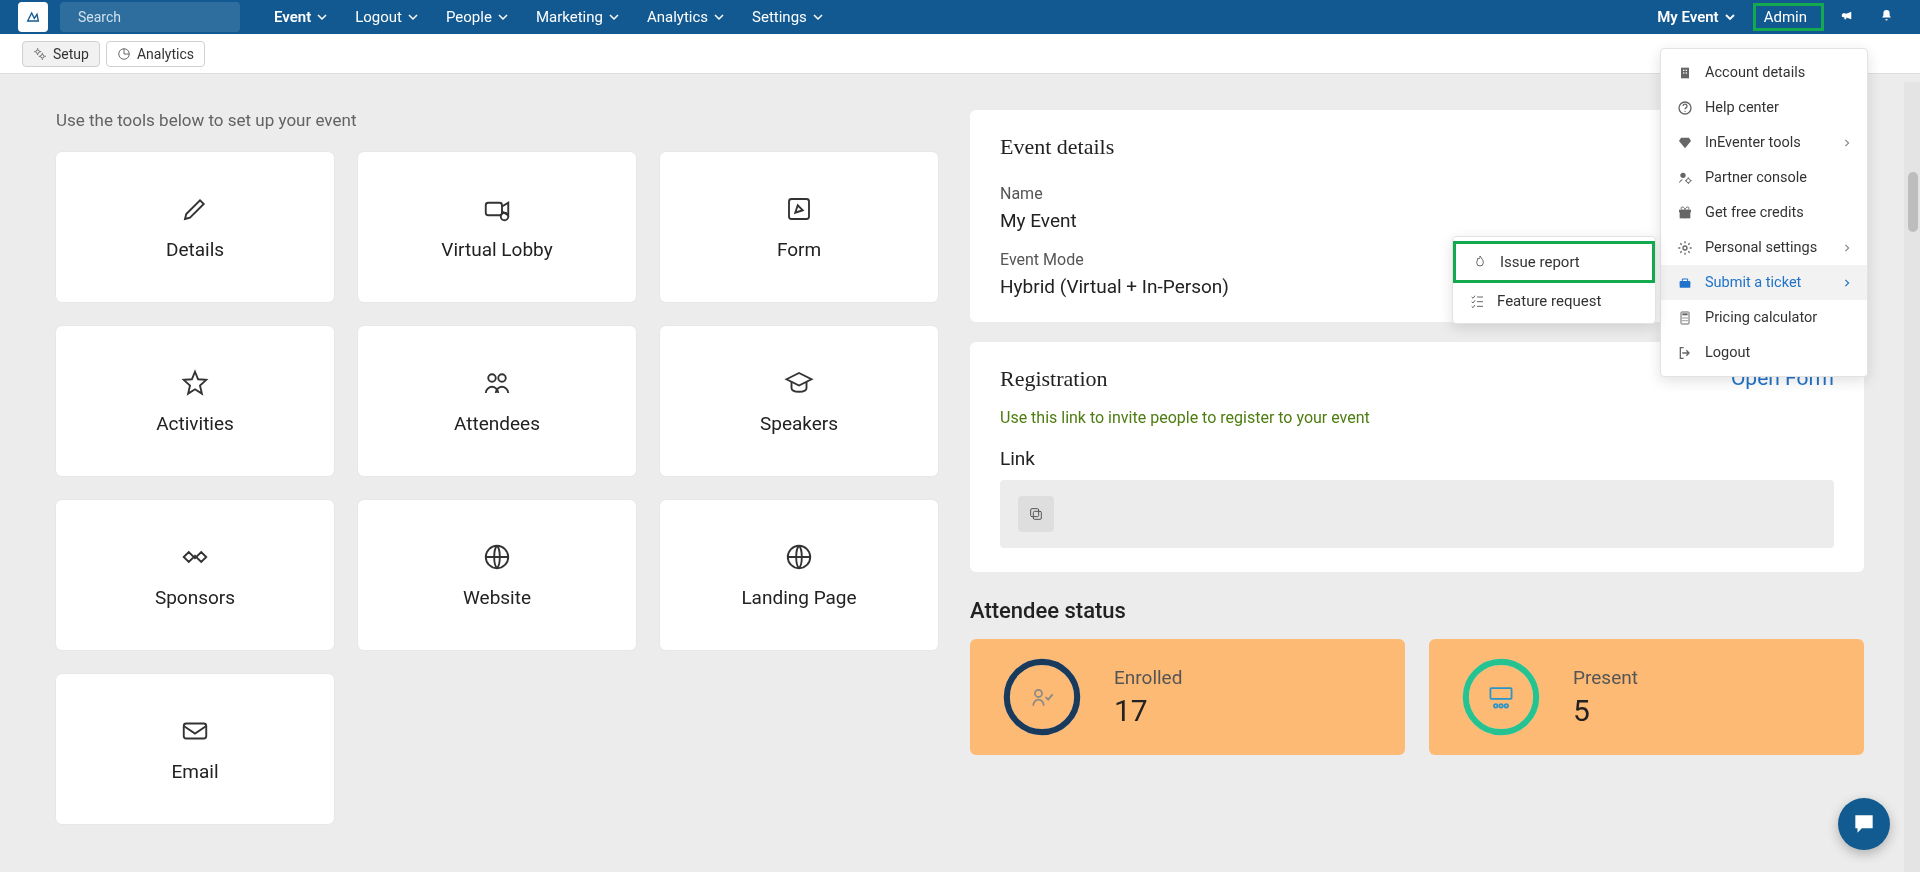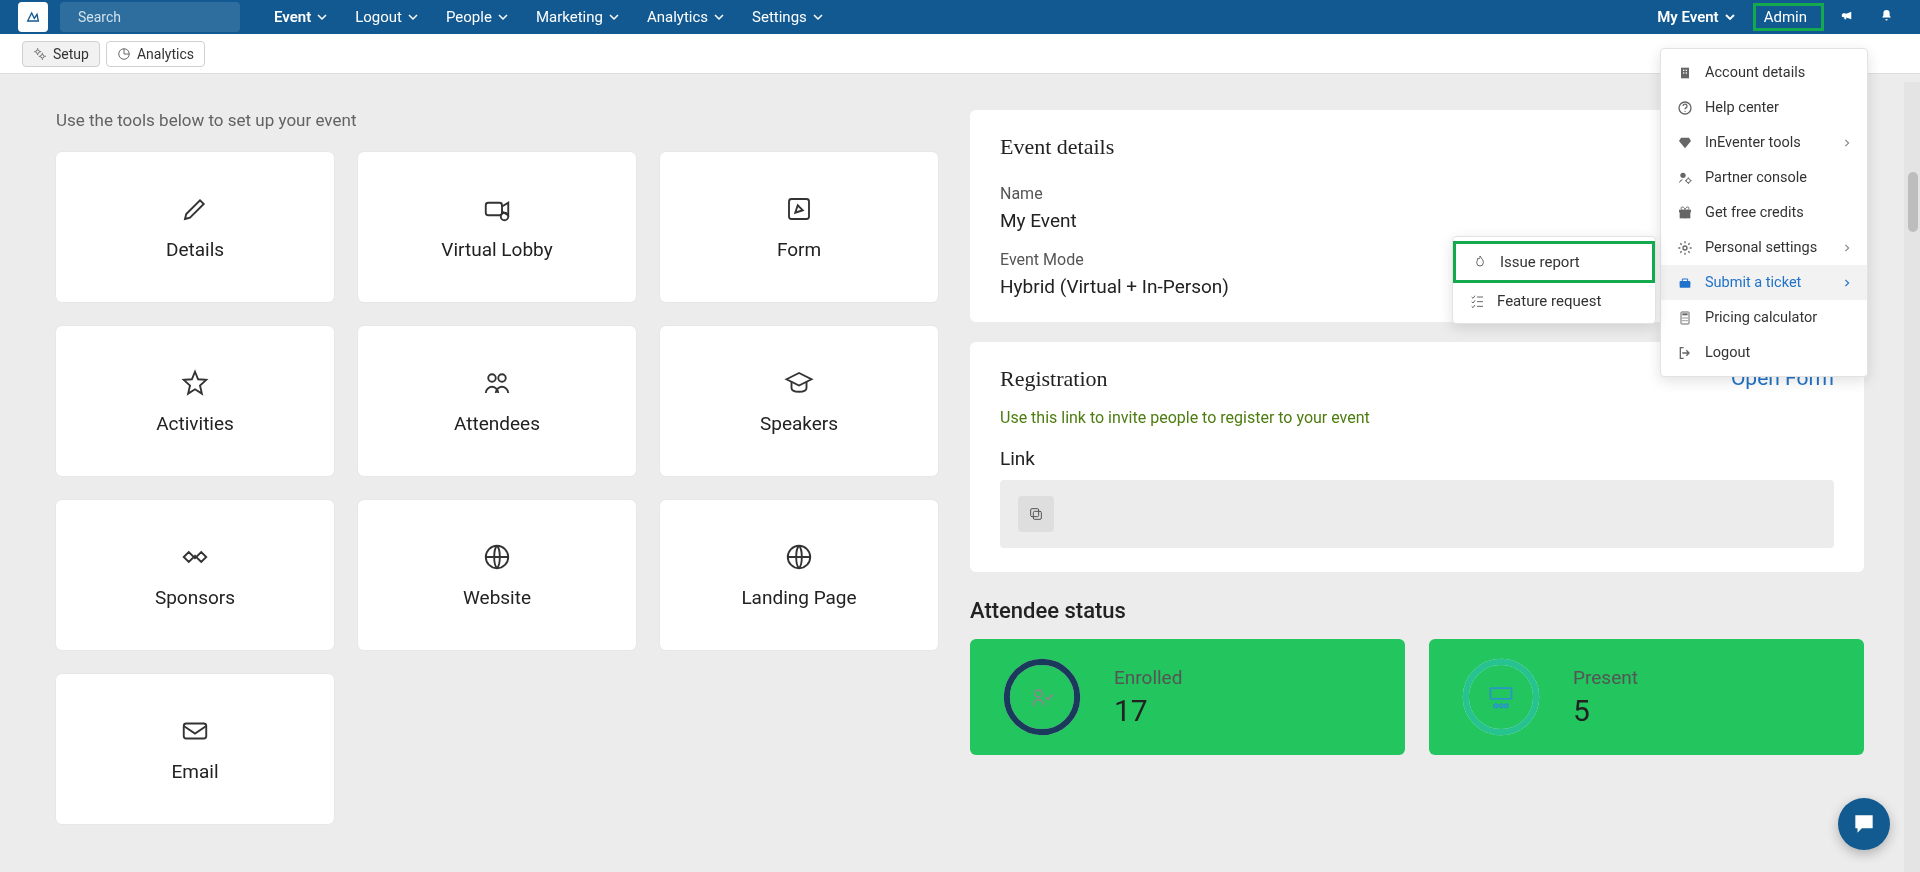--- a/index.html
+++ b/index.html
@@ -52,21 +52,21 @@
 .open-form { position:absolute; right:30px; top:24px; color:#2173c9; font-size:21px; cursor:pointer; }
 
 .link-label { font-size:19px; color:#222; margin-top:20px; margin-bottom:10px; }
 .link-box { background:#ececec; border-radius:4px; padding: 16px 18px; display:flex; align-items:center; justify-content:space-between; }
 .link-text { color:#555; font-size:16px; }
 .copy-btn { background:#dedede; border-radius:4px; width:36px; height:36px; display:flex; align-items:center; justify-content:center; cursor:pointer; }
 .copy-btn svg { width:16px; height:16px; stroke:#555; fill:none; stroke-width:1.5; }
 
 .status-title { font-size:22px; font-weight:500; margin-top:6px; margin-bottom:16px; color:#222; }
 .status-row { display:flex; gap:24px; }
-.status-card { background:#22c55e; border-radius:6px; padding: 14px 28px; display:flex; align-items:center; gap:28px; flex:1; }
+.status-card { background:#fdba74; border-radius:6px; padding: 14px 28px; display:flex; align-items:center; gap:28px; flex:1; }
 .donut { width:88px; height:88px; }
 .status-info { display:flex; flex-direction:column; gap:4px; }
 .status-label { font-size:19px; color:#555; }
 .status-number { font-size:30px; color:#222; font-weight:400; }
 
 
 .dropdown { position:absolute; top:48px; right:52px; background:#fff; width:208px; border:1px solid #e2e2e2; border-radius:4px; box-shadow:0 4px 14px rgba(0,0,0,0.12); padding:6px 0; z-index:100; }
 .dropdown-item { display:flex; align-items:center; gap:12px; padding:9px 16px; font-size:14.5px; color:#333; cursor:pointer; }
 .dropdown-item svg { width:16px; height:16px; fill:#666; flex-shrink:0; }
 .dropdown-item.highlighted { background:#f2f2f2; color:#2173c9; }

